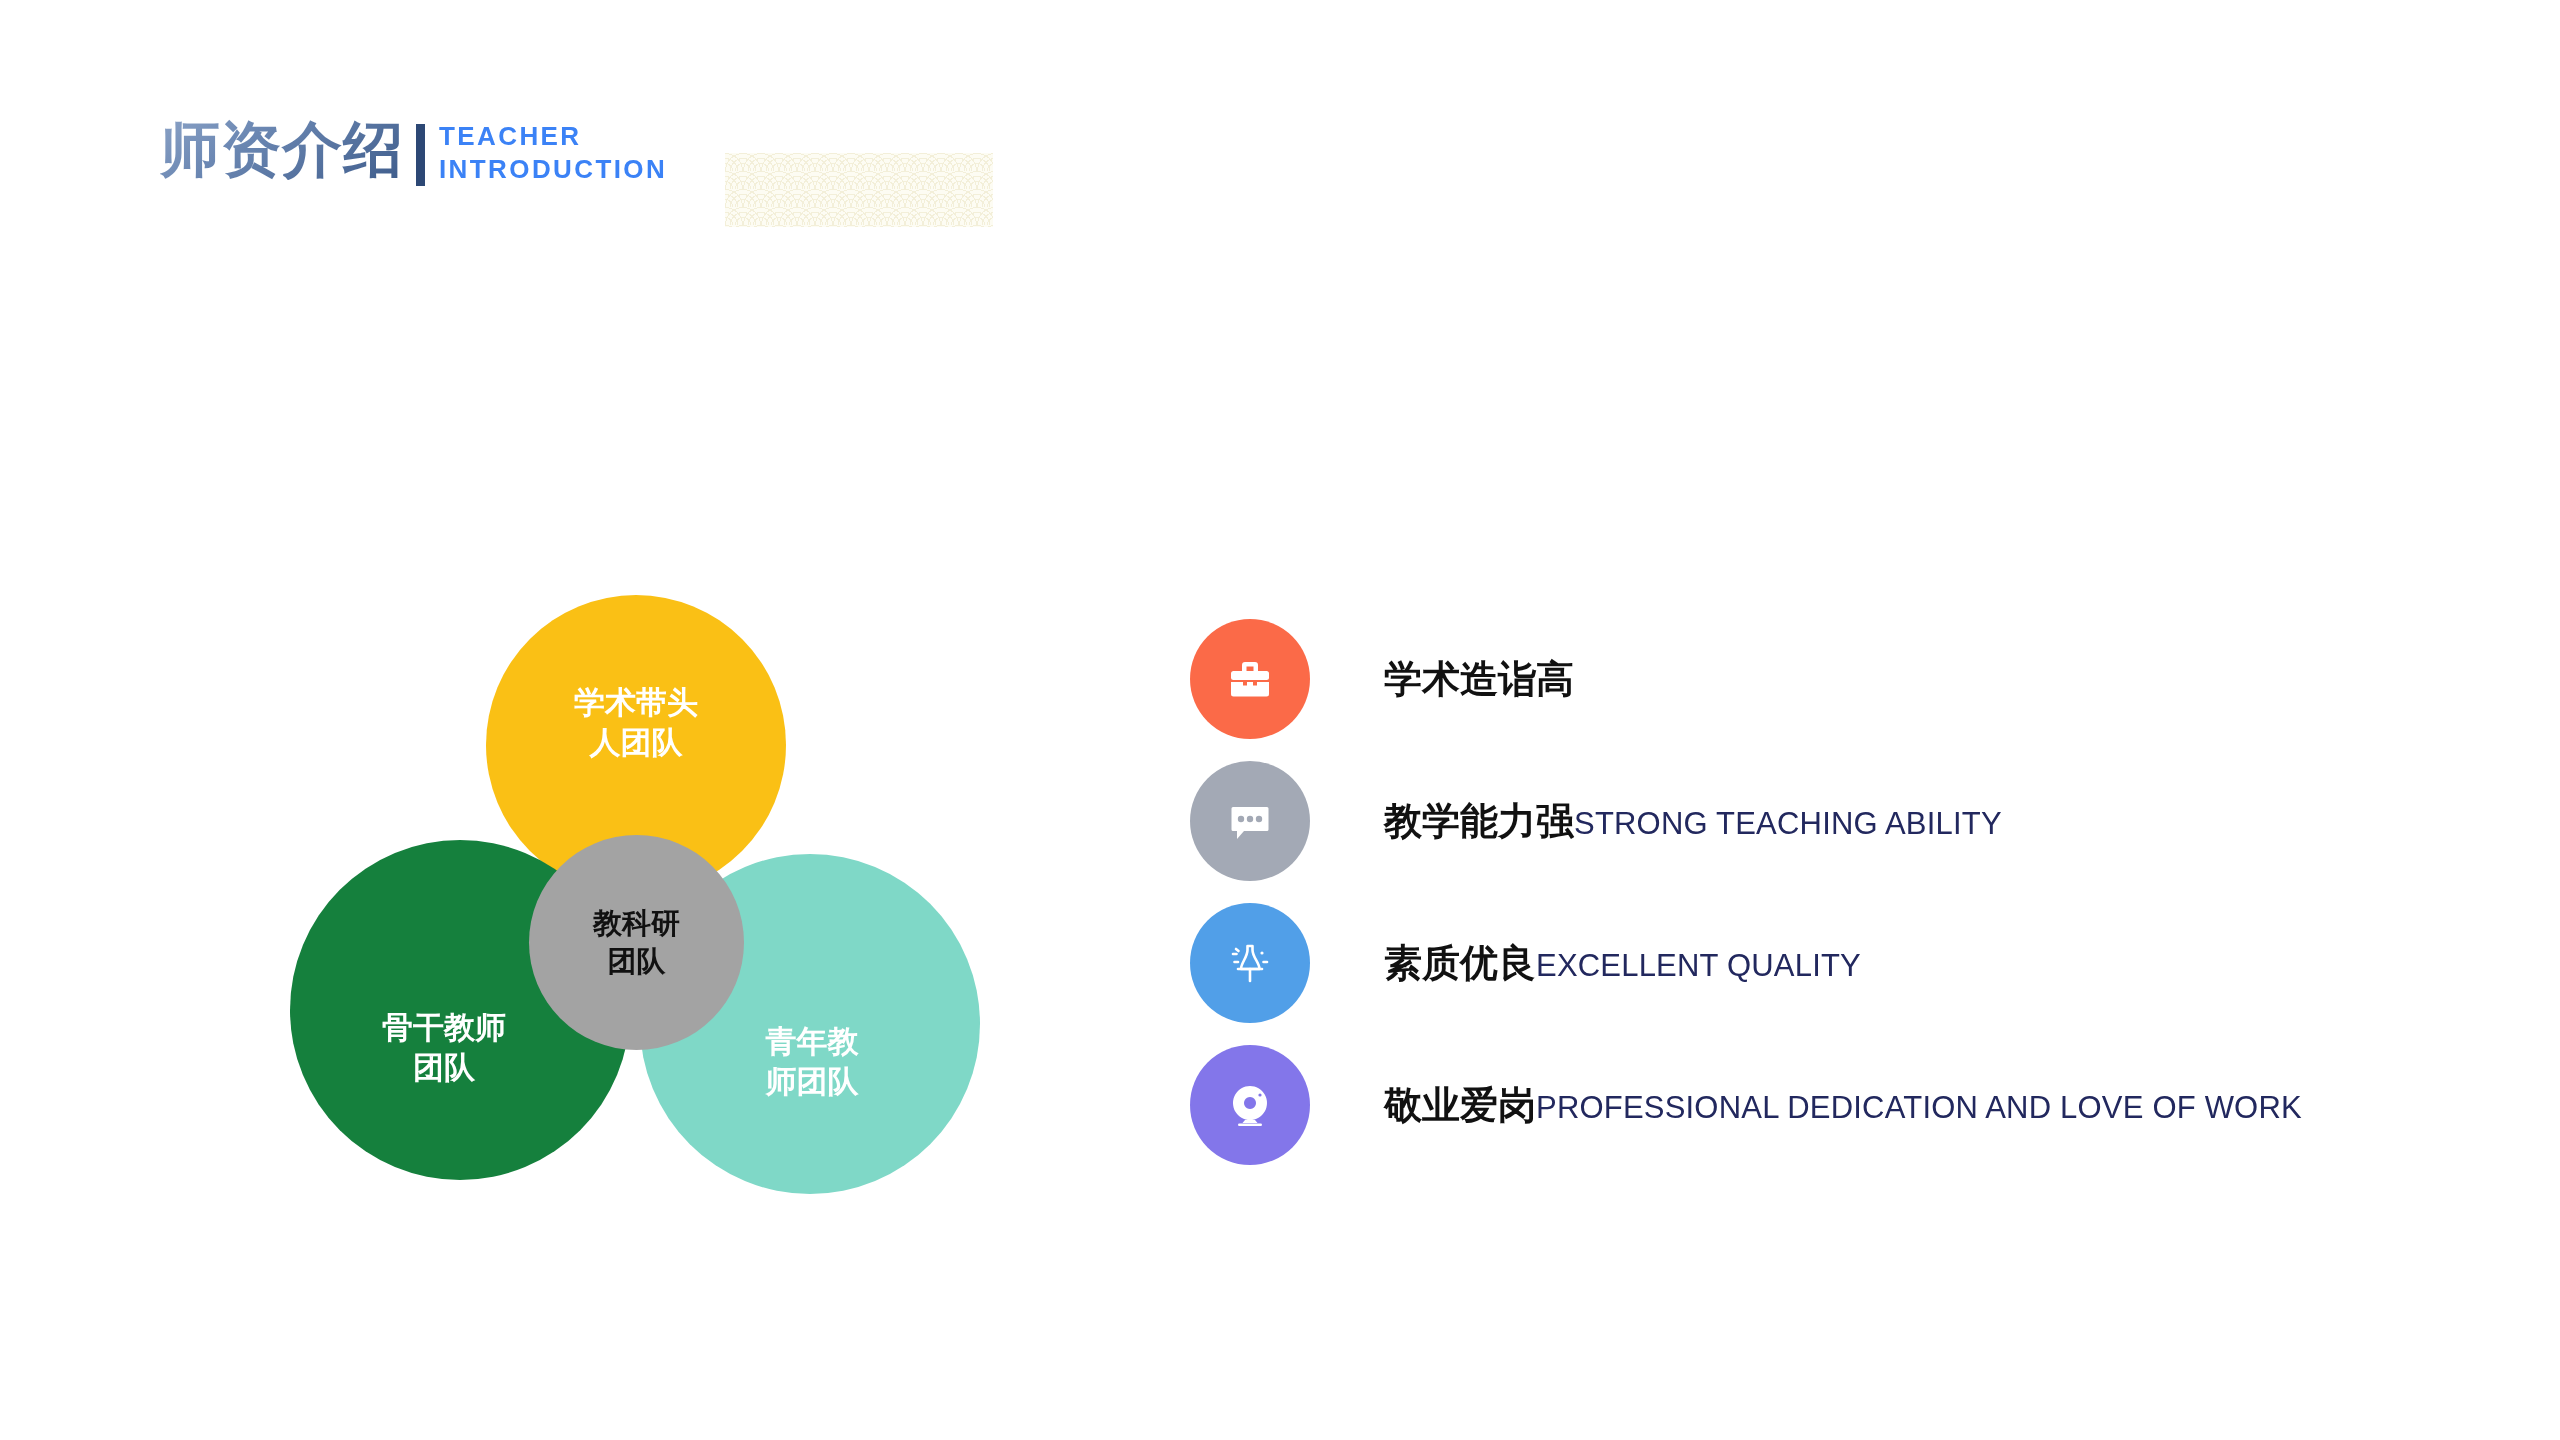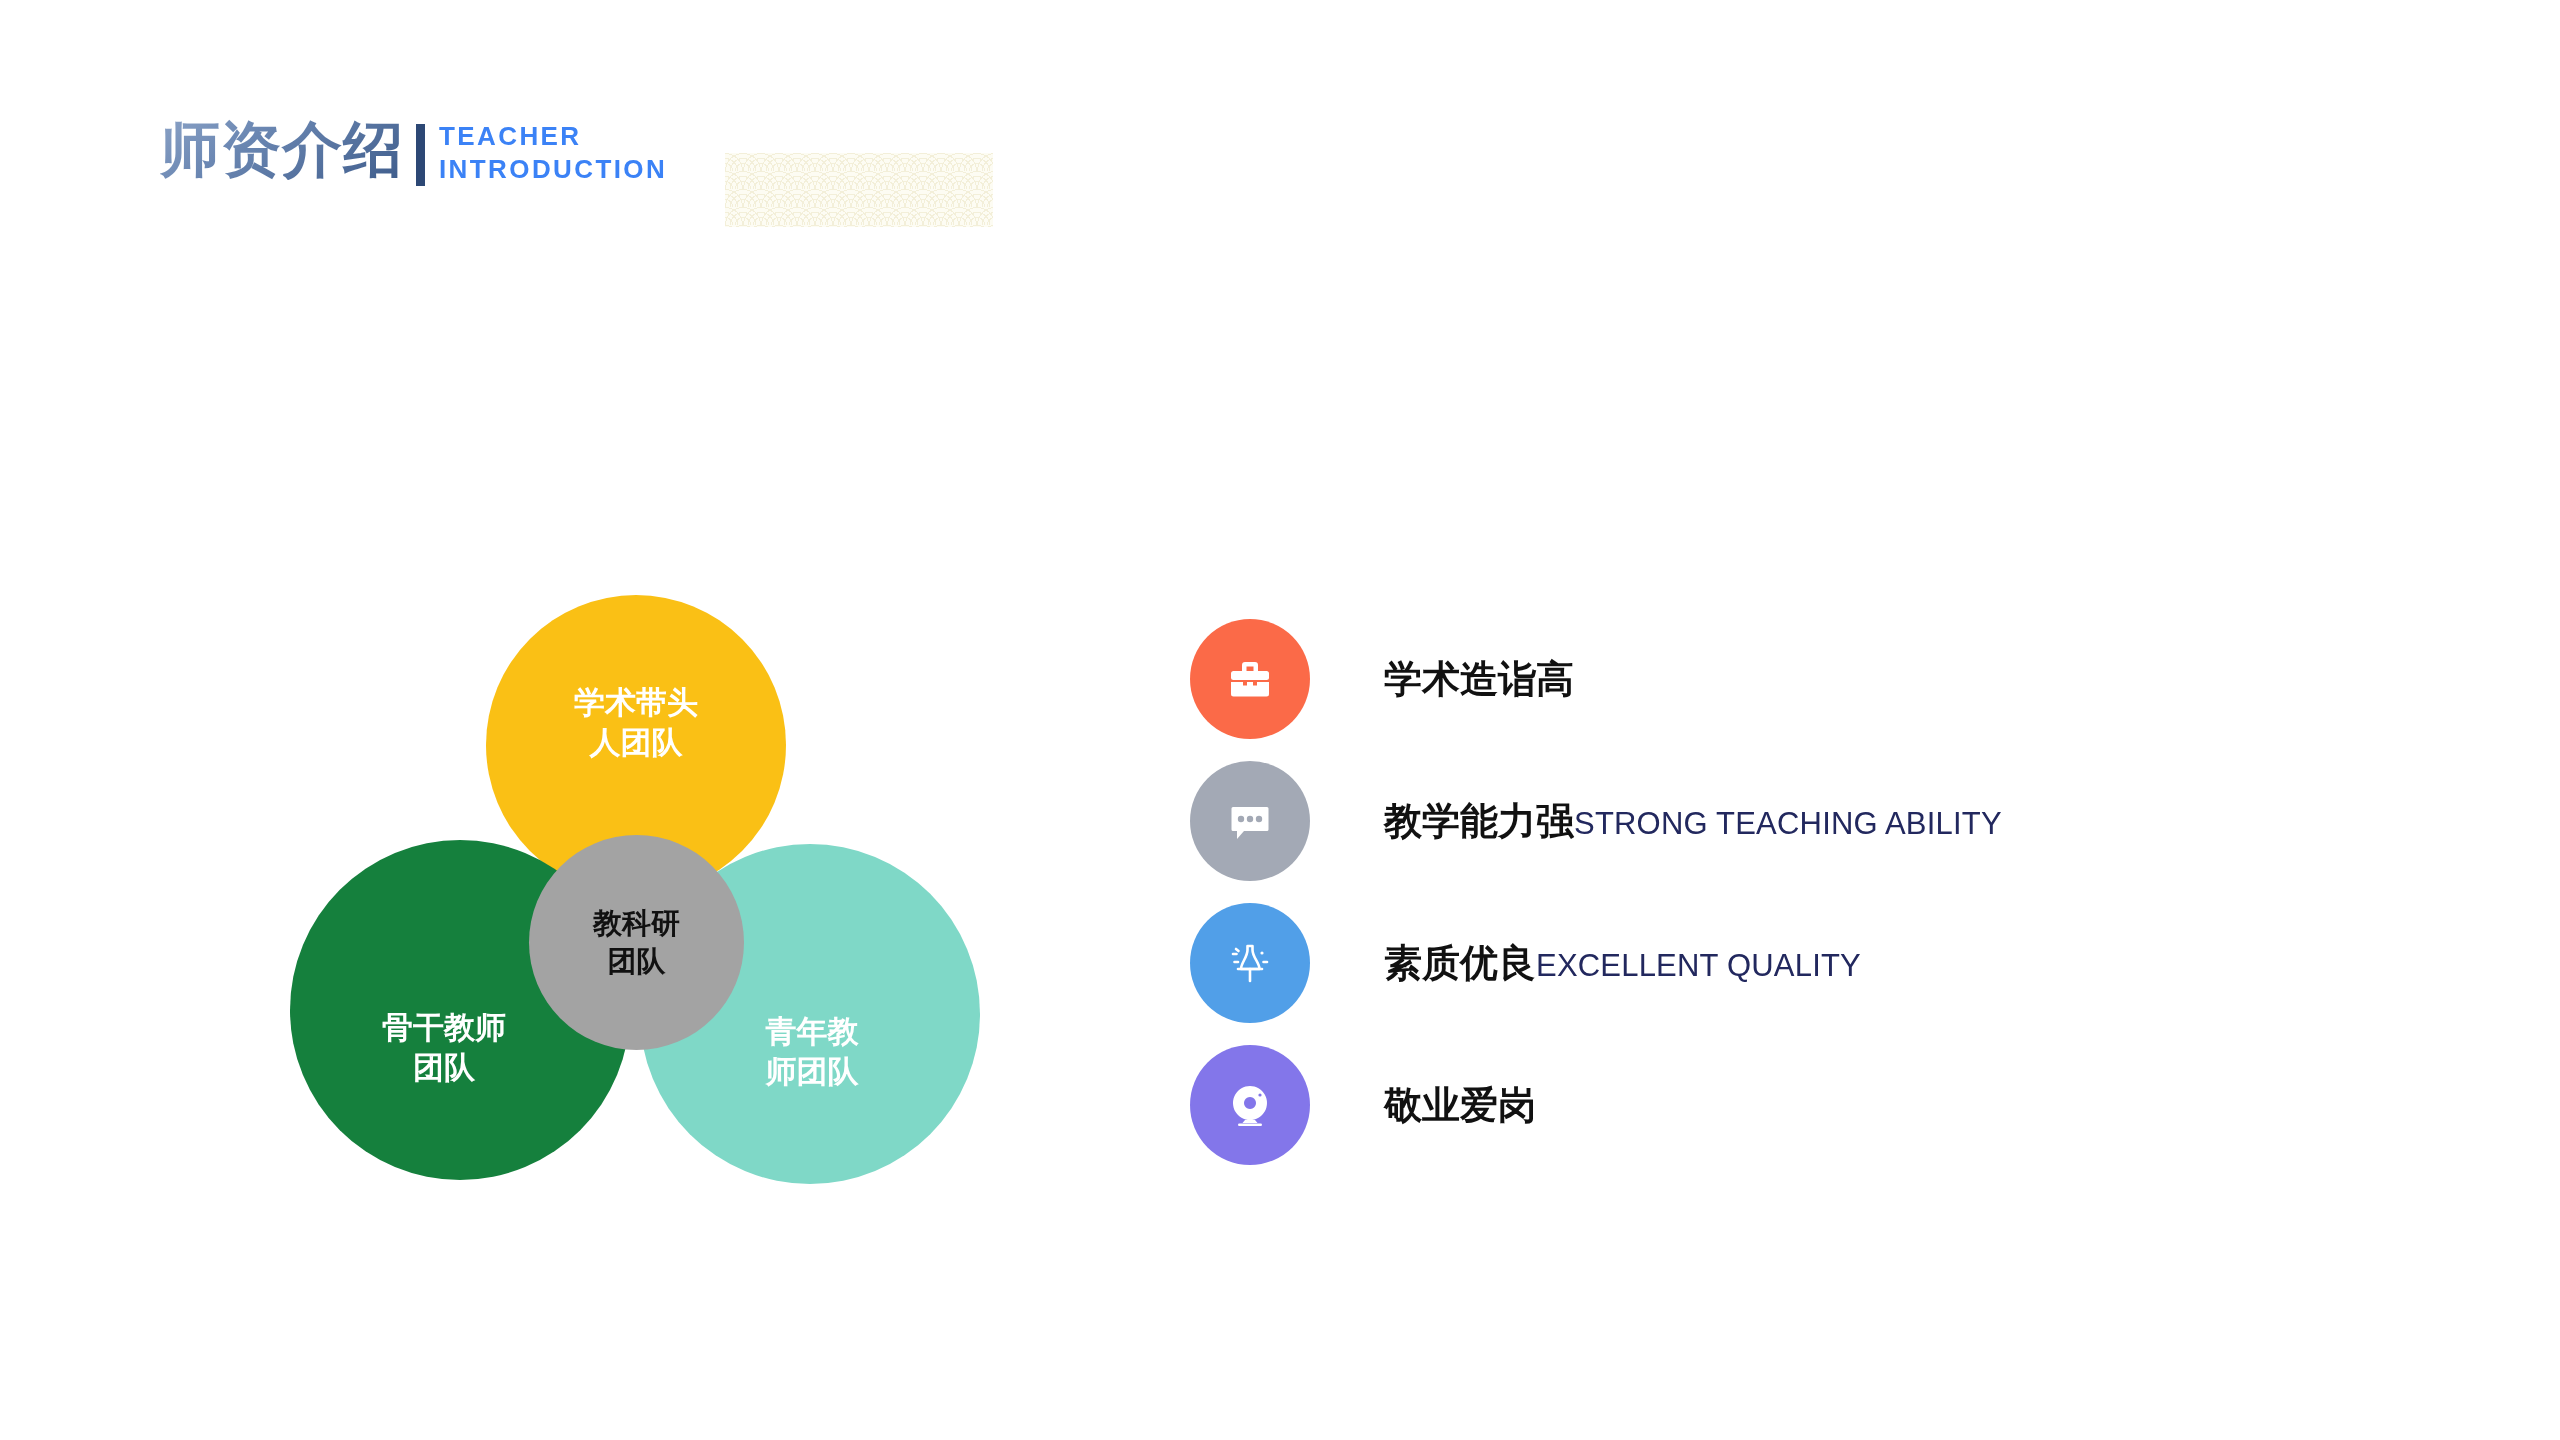--- a/index.html
+++ b/index.html
@@ -129,21 +129,21 @@
     width: 300px; height: 300px;
     background: #fbc02d;
     background-color: #fac015;
   }
   .venn-left {
     left: 0px; top: 245px;
     width: 340px; height: 340px;
     background-color: #15803d;
   }
   .venn-right {
-    left: 350px; top: 249px;
+    left: 350px; top: 259px;
     width: 340px; height: 340px;
     background-color: #7fd8c7;
   }
   .venn-top .venn-label { transform: translateY(-22px); }
   .venn-left .venn-label { transform: translate(-16px, 38px); }
   .venn-right .venn-label { transform: translate(2px, 38px); }
 
   .venn-center {
     position: absolute;
     left: 239px; top: 240px;
@@ -306,18 +306,19 @@
       <div class="feature-icon" style="background:#8376ea;">
         <svg width="64" height="64" viewBox="0 0 64 64" aria-hidden="true">
           <path d="M32 13 a17 17 0 1 1 -0.01 0 Z M32 24 a6 6 0 1 0 0.01 0 Z" fill="#ffffff" fill-rule="evenodd"></path>
           <circle cx="42" cy="22" r="1.6" fill="#8376ea"></circle>
           <path d="M27 47 h10 l2.5 3 h-15 Z" fill="#ffffff"></path>
           <rect x="20" y="50.5" width="24" height="2.4" rx="1.2" fill="#ffffff"></rect>
         </svg>
       </div>
       <div class="feature-text">
         <span class="feature-cn">敬业爱岗</span>
+        <span class="feature-en">PROFESSIONAL DEDICATION AND LOVE OF WORK</span>
       </div>
     </div>
 
   </div>
 
 </div>
 
 </body></html>

